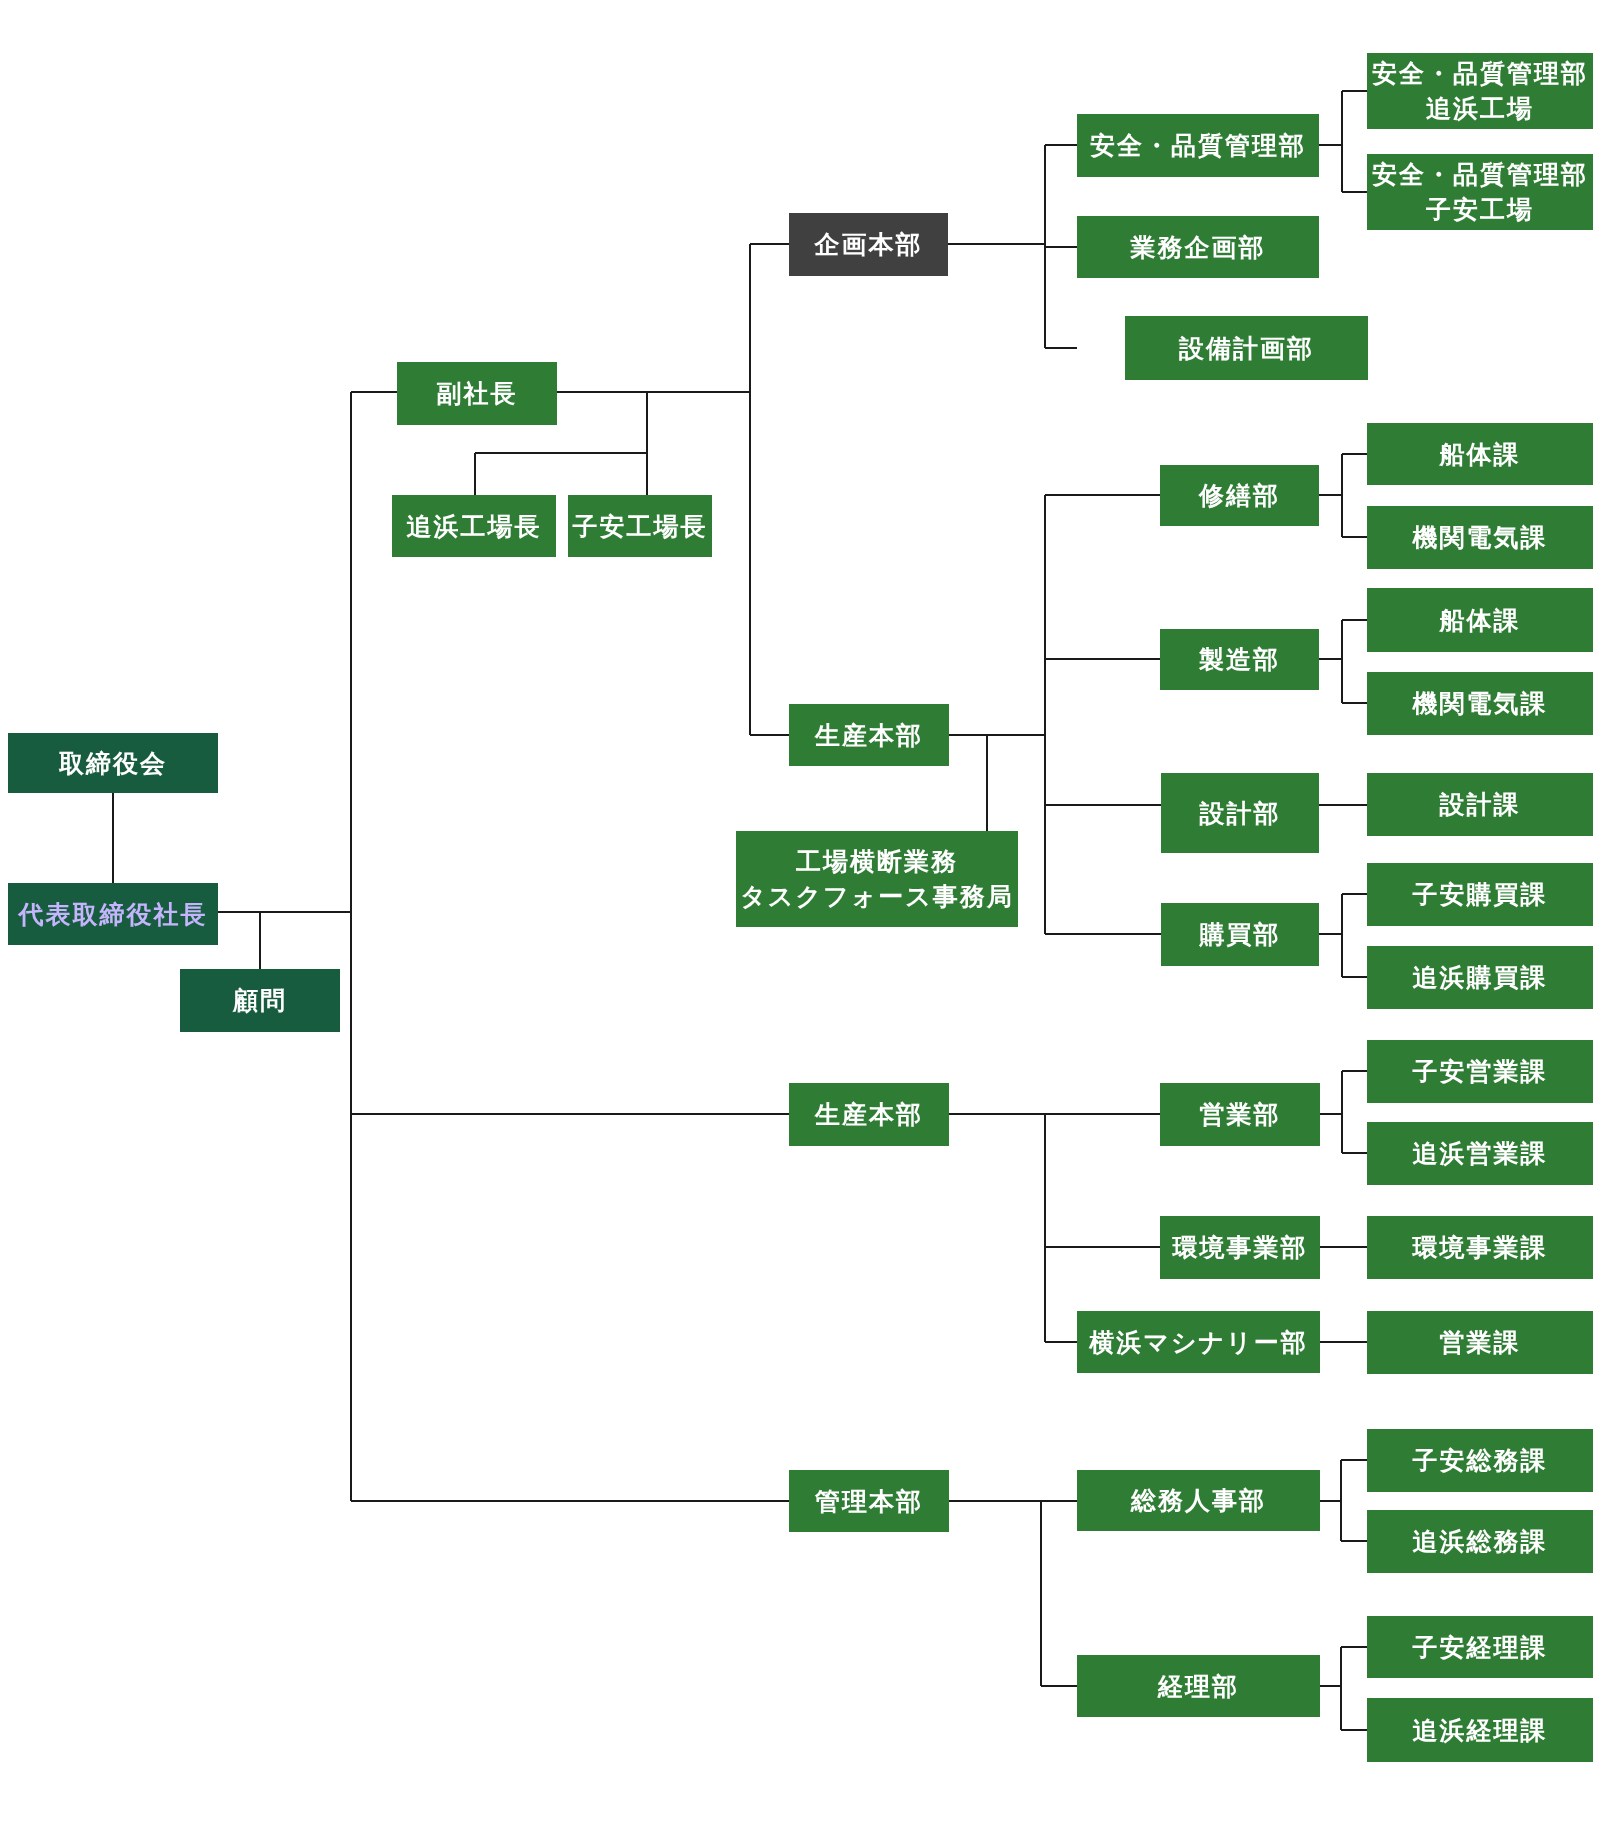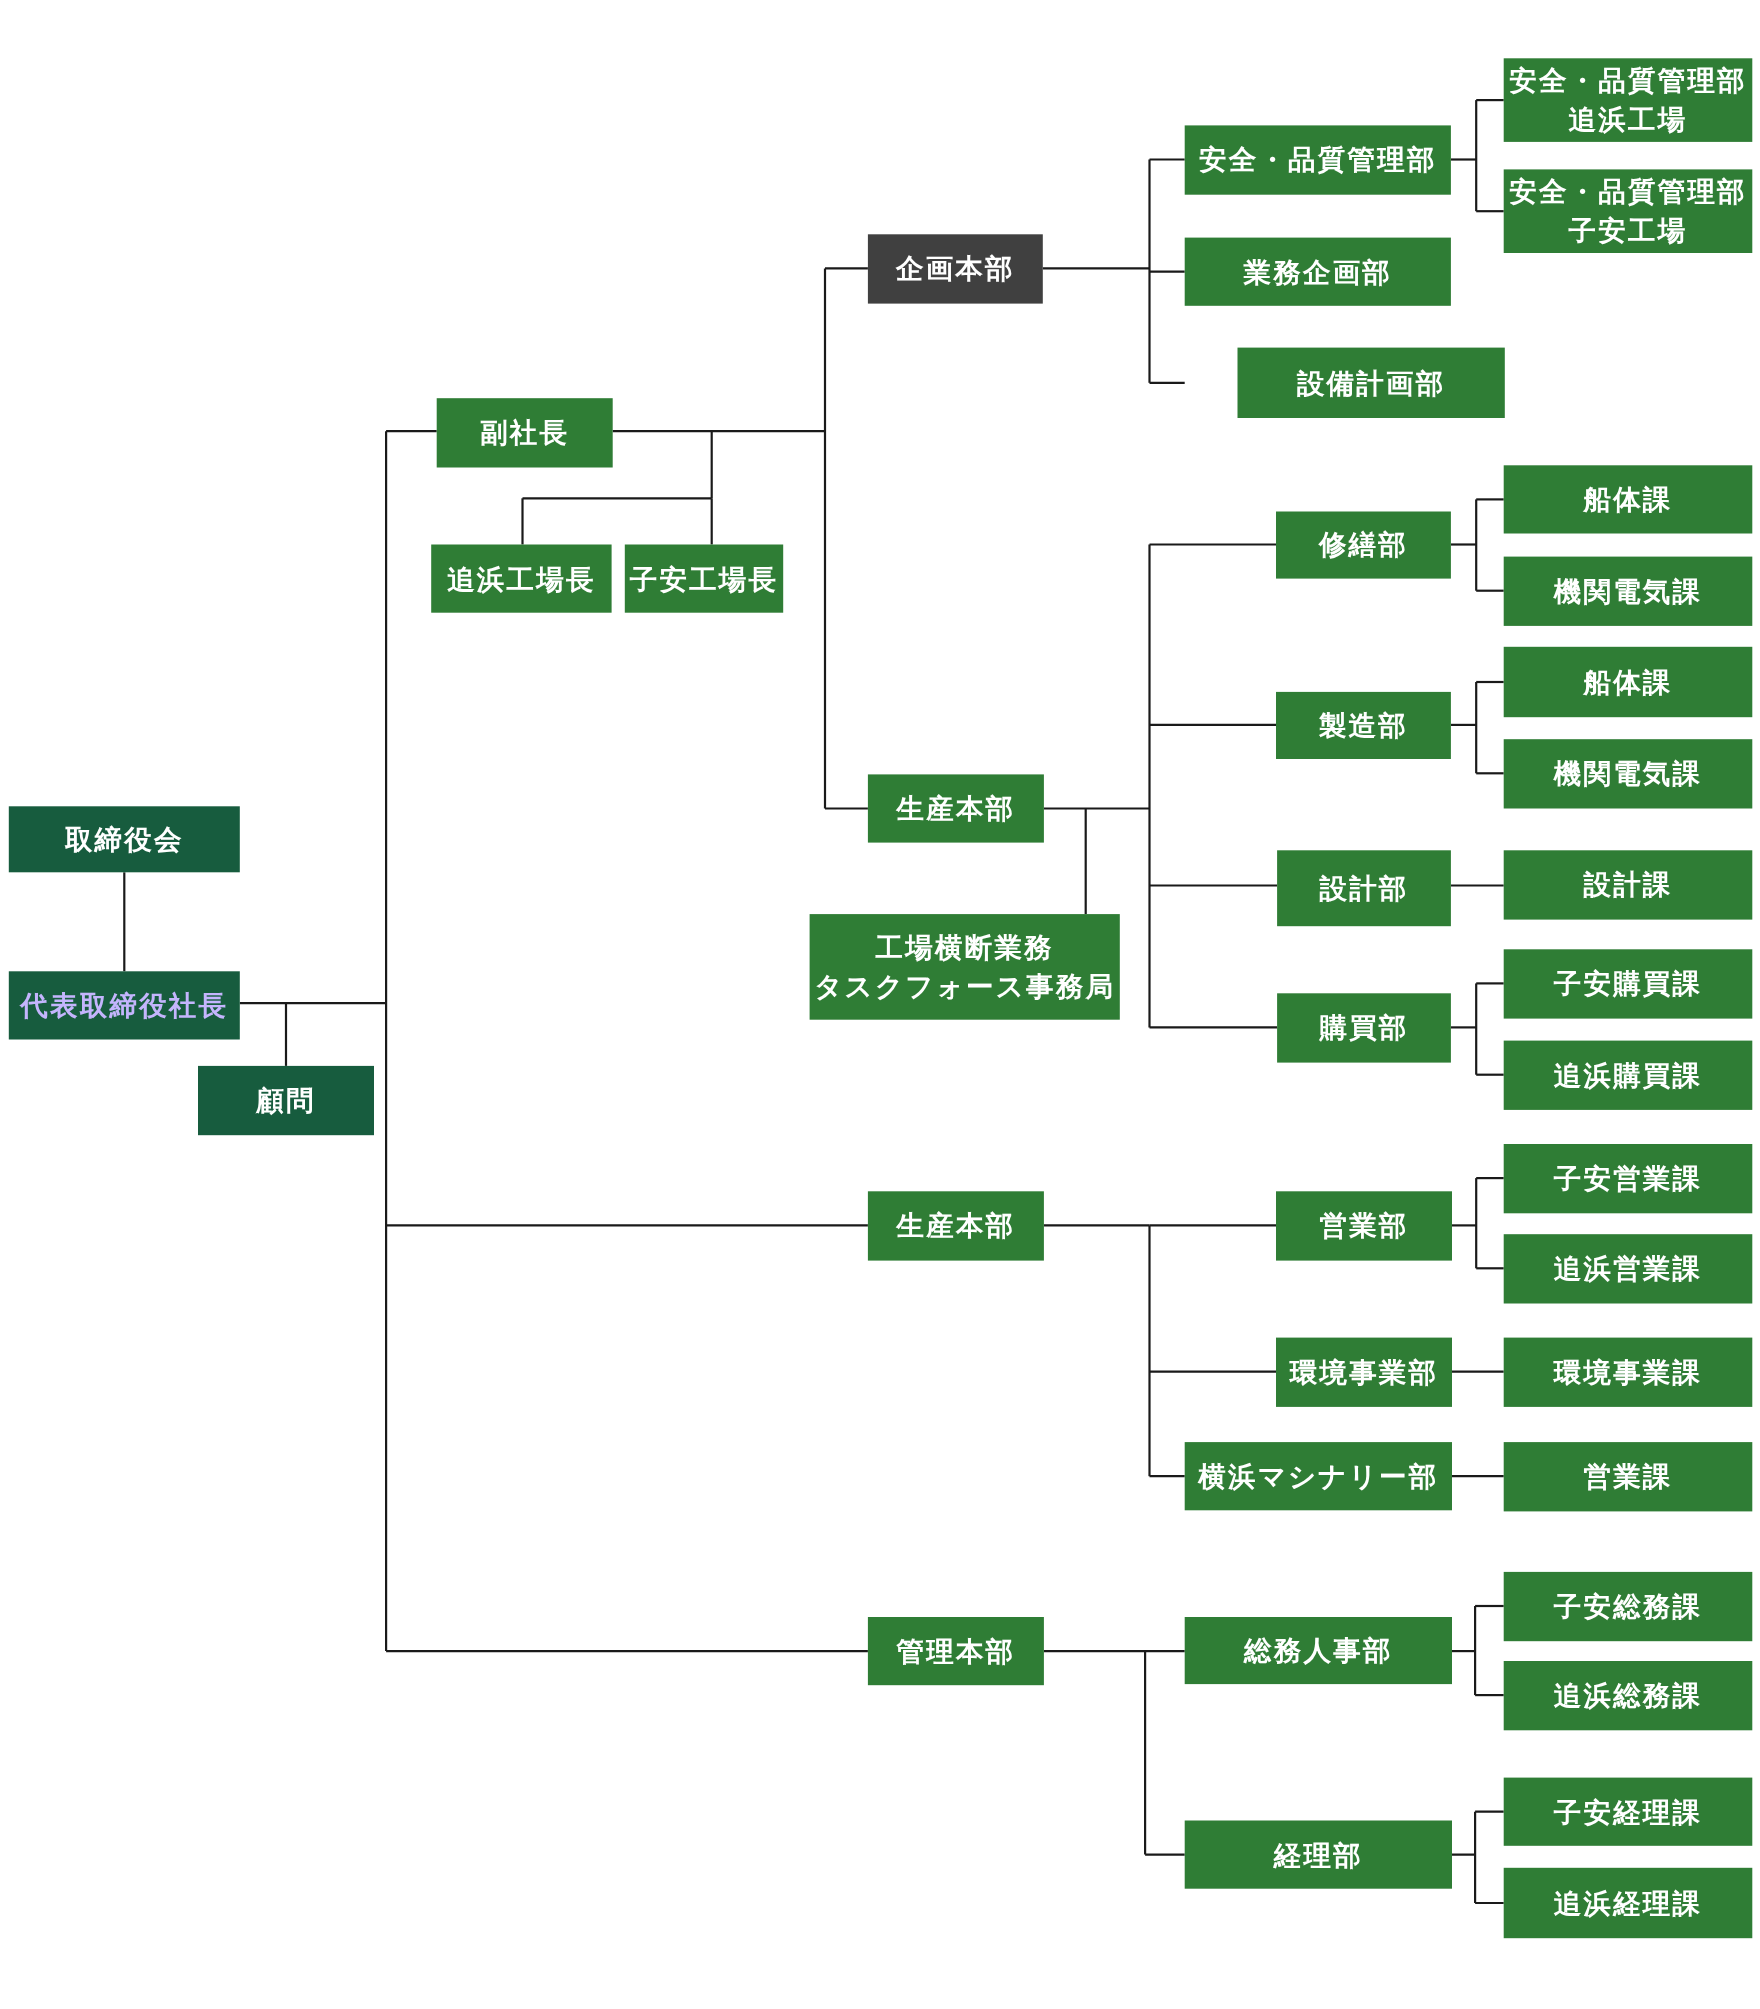--- a/index.html
+++ b/index.html
@@ -142,21 +142,21 @@
     </div>
     <div class="node std" style="left: 1077px; top: 316px; width: 243px; height: 64px; background: rgb(47, 125, 53); color: rgb(255, 255, 255); margin-left: 48px;">
       <span class="label-line">設備計画部</span>
     </div>
     <div class="node std" style="left: 1160px; top: 465px; width: 159px; height: 61px; background: rgb(47, 125, 53); color: rgb(255, 255, 255);">
       <span class="label-line">修繕部</span>
     </div>
     <div class="node std" style="left: 1160px; top: 629px; width: 159px; height: 61px; background: rgb(47, 125, 53); color: rgb(255, 255, 255);">
       <span class="label-line">製造部</span>
     </div>
-    <div class="node std" style="left: 1161px; top: 773px; width: 158px; height: 69px; background: rgb(47, 125, 53); color: rgb(255, 255, 255);">
+    <div class="node std" style="left: 1161px; top: 773px; width: 158px; height: 80px; background: rgb(47, 125, 53); color: rgb(255, 255, 255);">
       <span class="label-line">設計部</span>
     </div>
     <div class="node std" style="left: 1161px; top: 903px; width: 158px; height: 63px; background: rgb(47, 125, 53); color: rgb(255, 255, 255);">
       <span class="label-line">購買部</span>
     </div>
     <div class="node std" style="left: 736px; top: 831px; width: 282px; height: 96px; background: rgb(47, 125, 53); color: rgb(255, 255, 255);">
       <span class="label-line">工場横断業務</span>
       <span class="label-line">タスクフォース事務局</span>
     </div>
     <div class="node std" style="left: 1160px; top: 1083px; width: 160px; height: 63px; background: rgb(47, 125, 53); color: rgb(255, 255, 255);">

